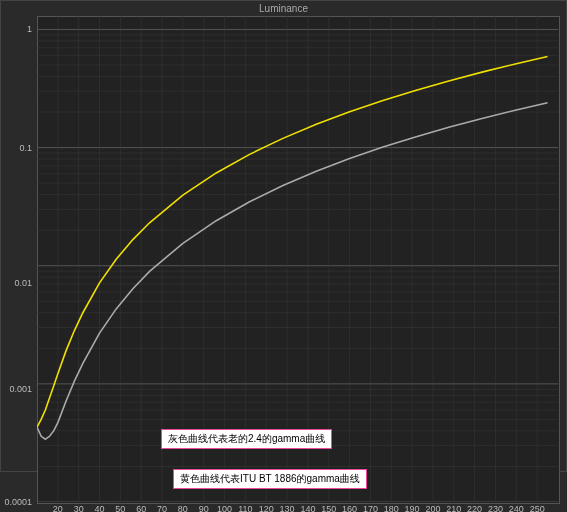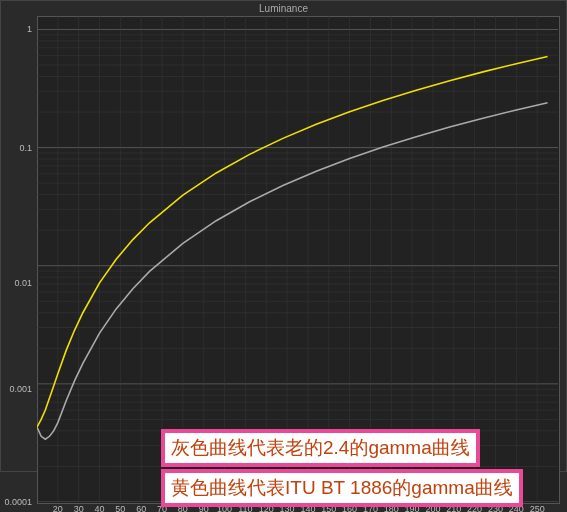--- a/index.html
+++ b/index.html
@@ -57,29 +57,29 @@
   .xlabel {
     position: absolute;
     font-size: 9px;
     color: #bbb;
     top: 503px;
     transform: translateX(-50%);
   }
   .annotation {
     position: absolute;
     background: #fff;
-    color: #c2410c;
-    font-size: 19px;
+    color: #000000;
+    font-size: 10px;
     font-weight: normal;
     padding: 2px 6px;
-    border: 4px solid #ec4899;
+    border: 1px solid #ec4899;
     white-space: nowrap;
   }
   #annotation1 { left: 160px; top: 428px; }
-  #annotation2 { left: 160px; top: 468px; }
+  #annotation2 { left: 172px; top: 468px; }
 </style>
 </head>
 <body>
 
 <div class="container">
   <div class="title">Luminance</div>
 
   <div class="plot-bg"></div>
 
   <svg class="chart" viewBox="0 0 521 486" preserveAspectRatio="none">

